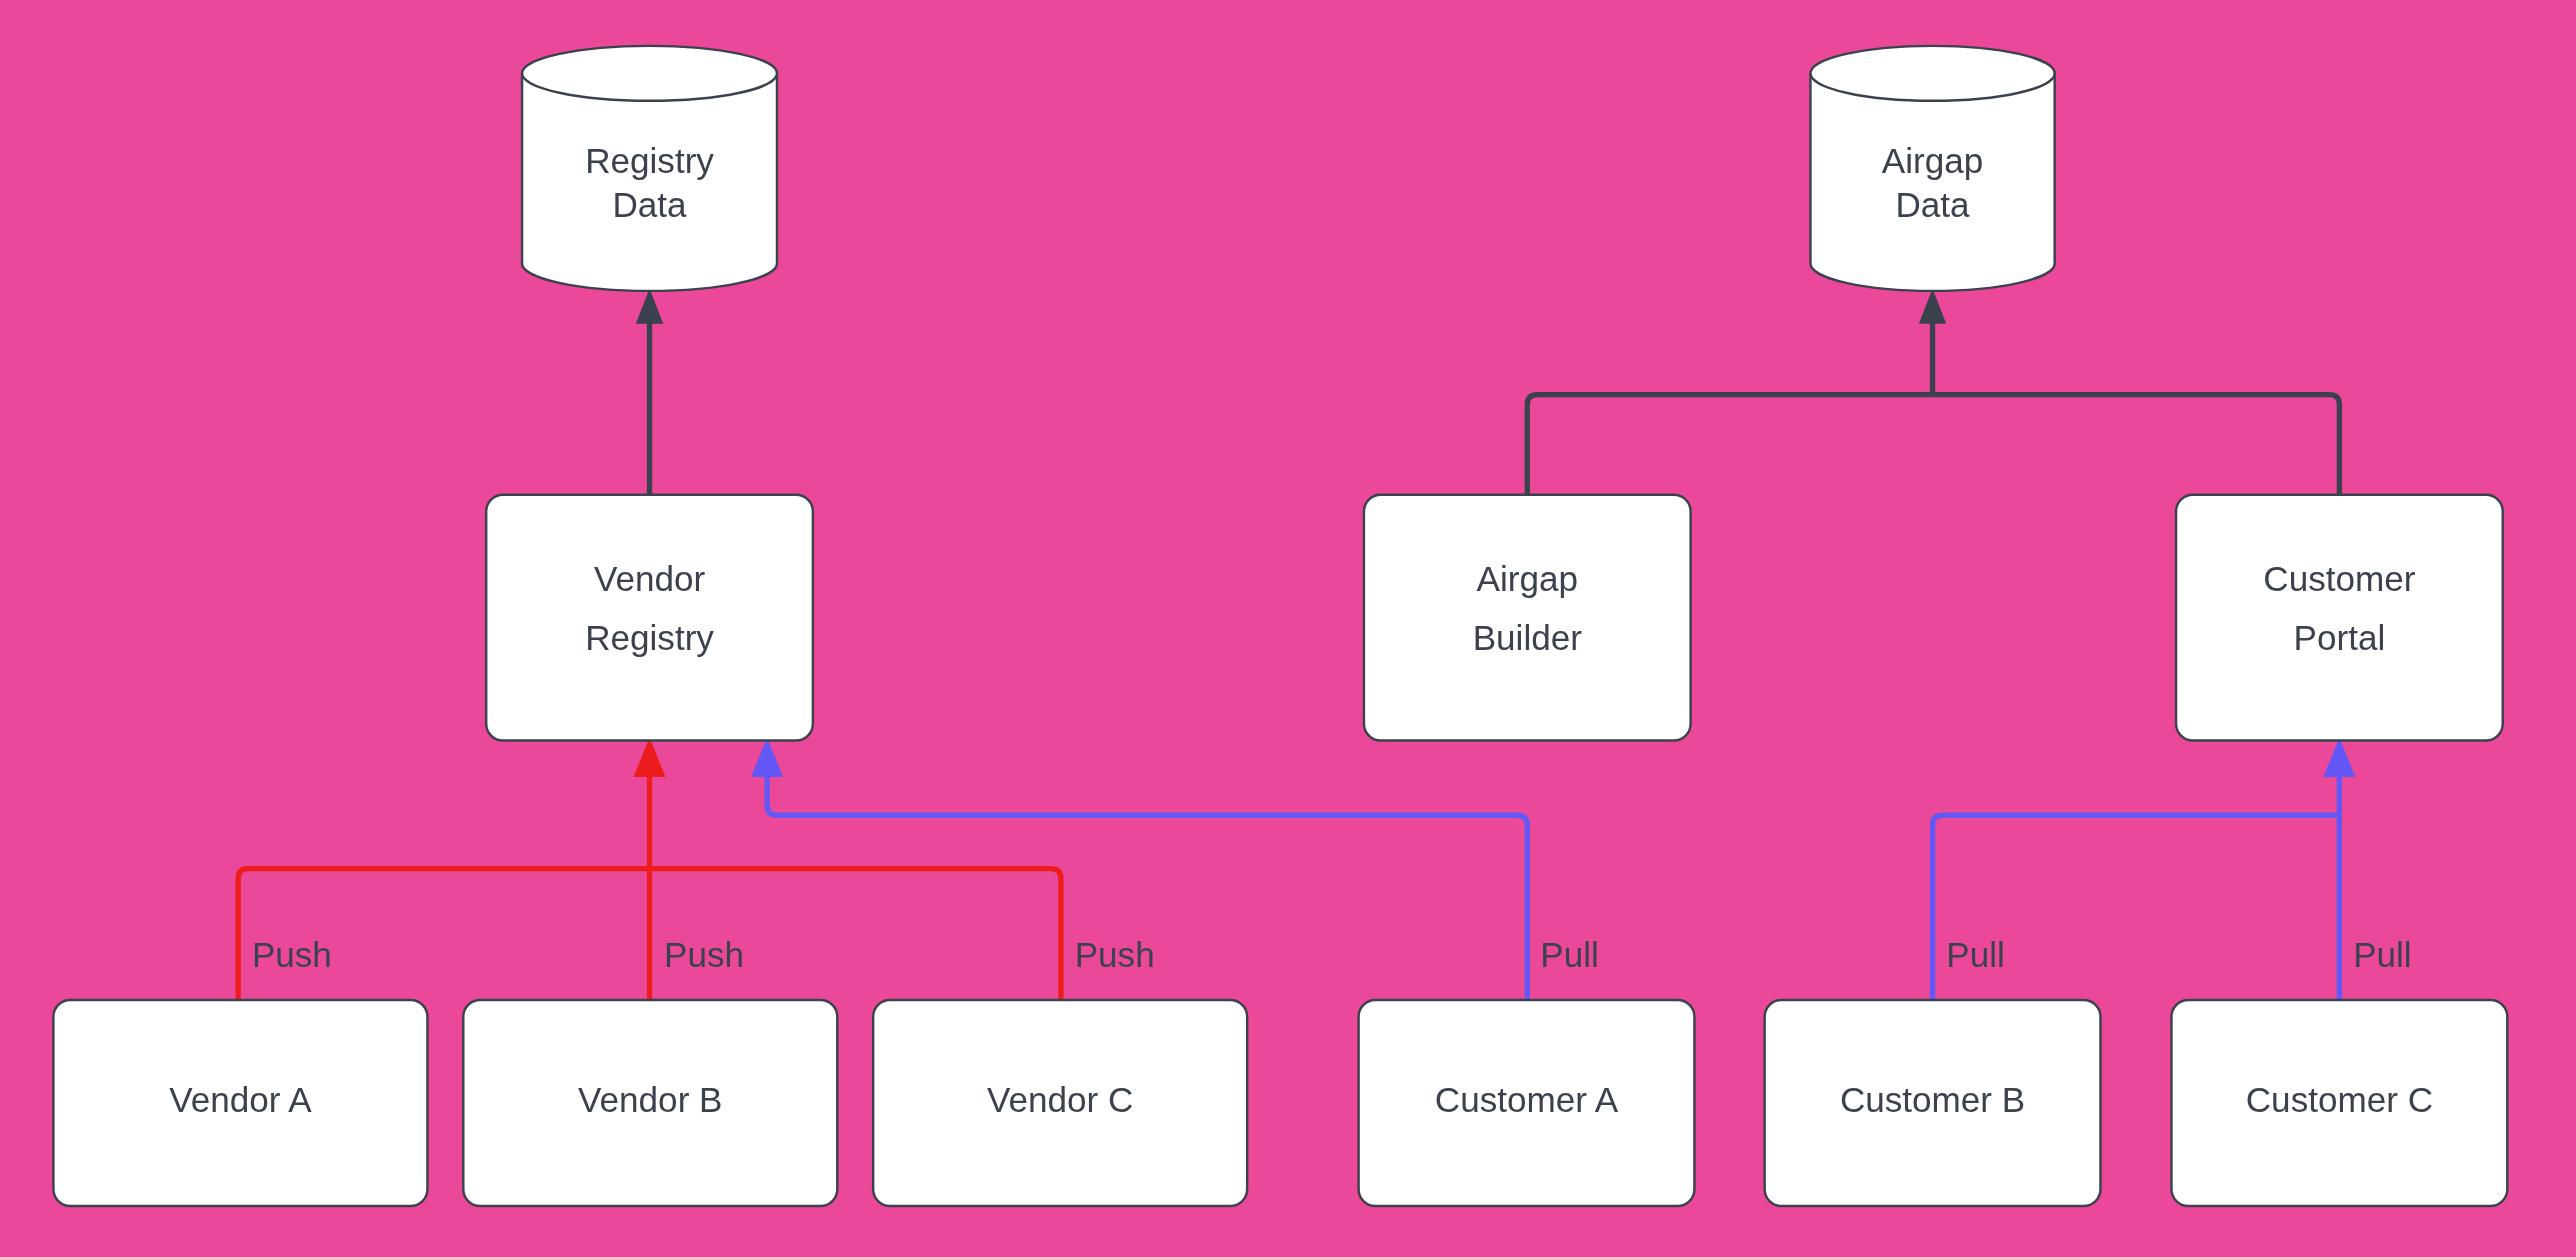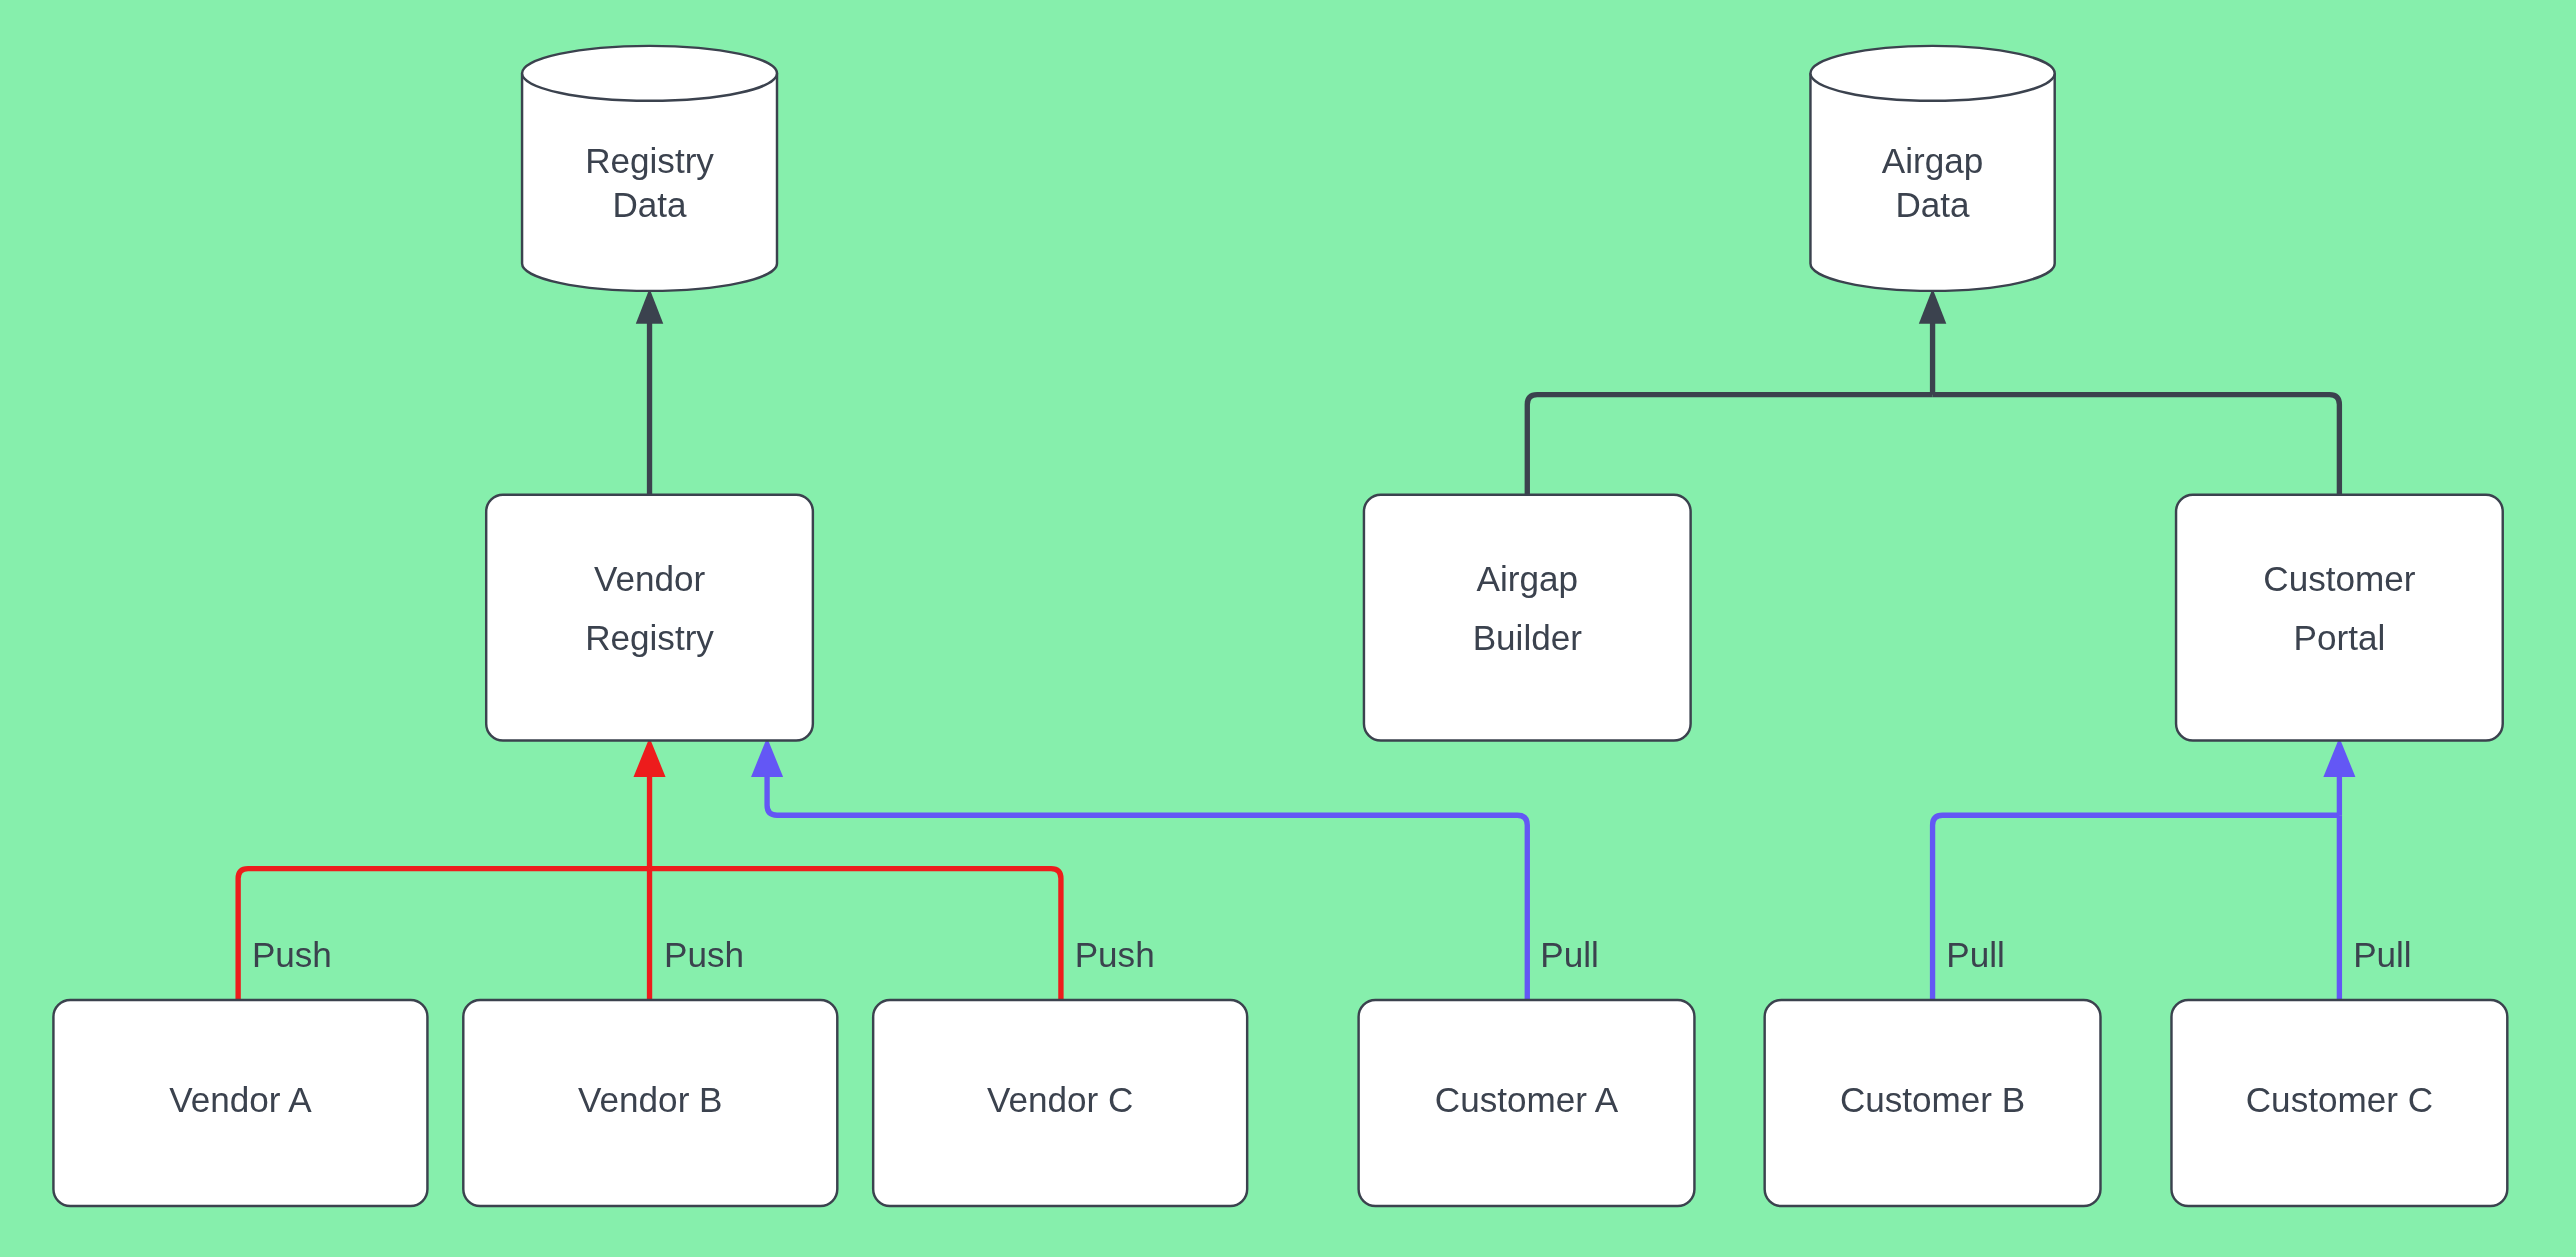--- a/index.html
+++ b/index.html
@@ -4,21 +4,21 @@
 <style>
   html, body {
     margin: 0;
     padding: 0;
     background: #ffffff;
   }
   #diagram-root {
     position: relative;
     width: 2576px;
     height: 1258px;
-    background: #86efac;
+    background: #ec4899;
     font-family: "Liberation Sans", sans-serif;
     overflow: hidden;
   }
   svg.canvas {
     position: absolute;
     inset: 0;
     width: 2576px;
     height: 1258px;
     display: block;
   }

